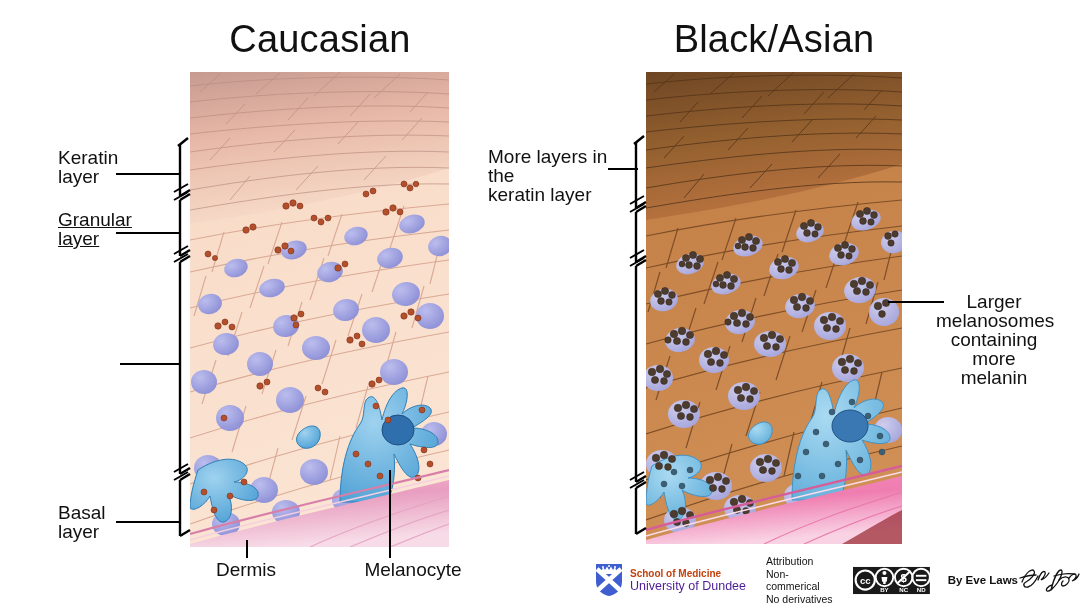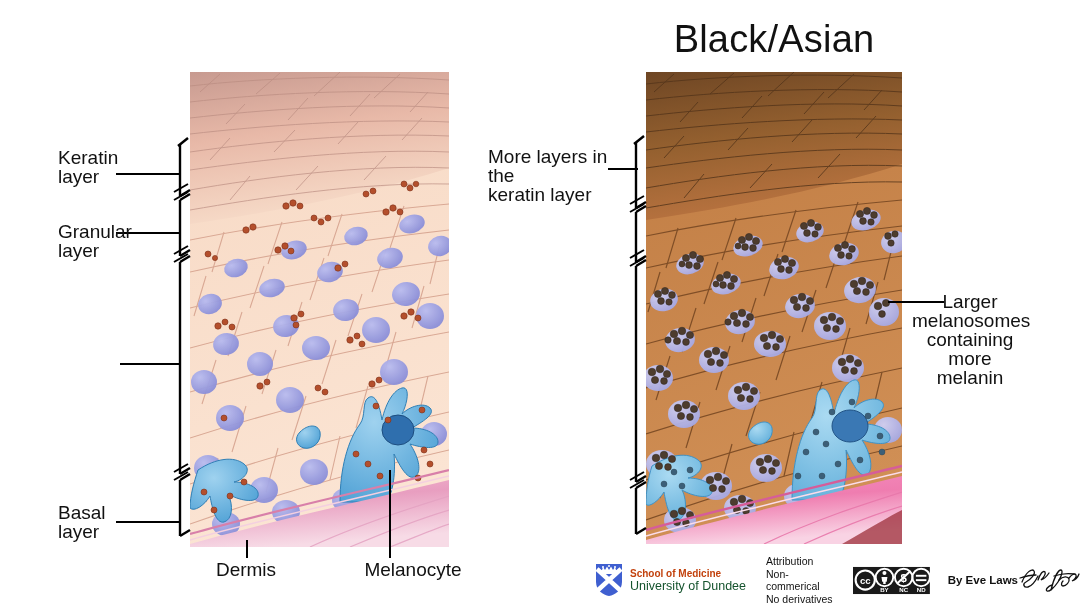--- a/index.html
+++ b/index.html
@@ -65,24 +65,24 @@
   .leader-v { width: 1.6px; }
 
   
   .label {
     position: absolute;
     font-size: 19px;
     line-height: 19px;
     color: #111111;
     white-space: pre-line;
   }
-  .label-right-al { text-align: center; }
+  .label-right-al { text-align: center; margin-left: 24px; }
 
   #label-keratin     { left: 58px; top: 148px; width: 96px; }
-  #label-granular    { left: 58px; top: 222px; width: 96px; }
+  #label-granular    { left: 58px; top: 210px; width: 96px; text-decoration: underline; }
   #label-prickle     { left: 58px; top: 352px; width: 100px; }
   #label-basal       { left: 58px; top: 503px; width: 96px; }
   #label-dermis      { left: 196px; top: 560px; width: 100px; text-align: center; }
   #label-melanocyte  { left: 340px; top: 560px; width: 146px; text-align: center; }
   #label-morelayers  { left: 488px; top: 147px; width: 120px; }
   #label-melanosomes { left: 912px; top: 292px; width: 116px; text-align: center; }
 
   
   #footer {
     position: absolute;
@@ -105,21 +105,21 @@
   }
   .dundee-line1 {
     font-size: 10px;
     font-weight: bold;
     color: #c2410c;
     white-space: nowrap;
   }
   .dundee-line2 {
     font-size: 12.5px;
     font-weight: normal;
-    color: #14532d;
+    color: #4c1d95;
     white-space: nowrap;
   }
   #license-text {
     display: flex;
     flex-direction: column;
     font-size: 10.5px;
     line-height: 12.5px;
     color: #111111;
     margin-left: 10px;
   }
@@ -135,20 +135,21 @@
     color: #111111;
     white-space: nowrap;
   }
   #signature { width: 62px; height: 32px; display: block; }
 </style>
 </head>
 <body>
 
 <div class="stage">
 
+  <div class="panel-title" id="title-caucasian">Caucasian</div>
 
   <div class="panel-title" id="title-blackasian">Black/Asian</div>
 
   <div class="skin-panel" id="panel-caucasian">
     <svg class="skin-svg" viewBox="0 0 259 475" preserveAspectRatio="none">
       <defs>
         <linearGradient id="lKer" x1="0" y1="0" x2="0.25" y2="1">
           <stop offset="0%" stop-color="#c79a90"></stop>
           <stop offset="45%" stop-color="#e8b9a8"></stop>
           <stop offset="100%" stop-color="#f7dcc9"></stop>

